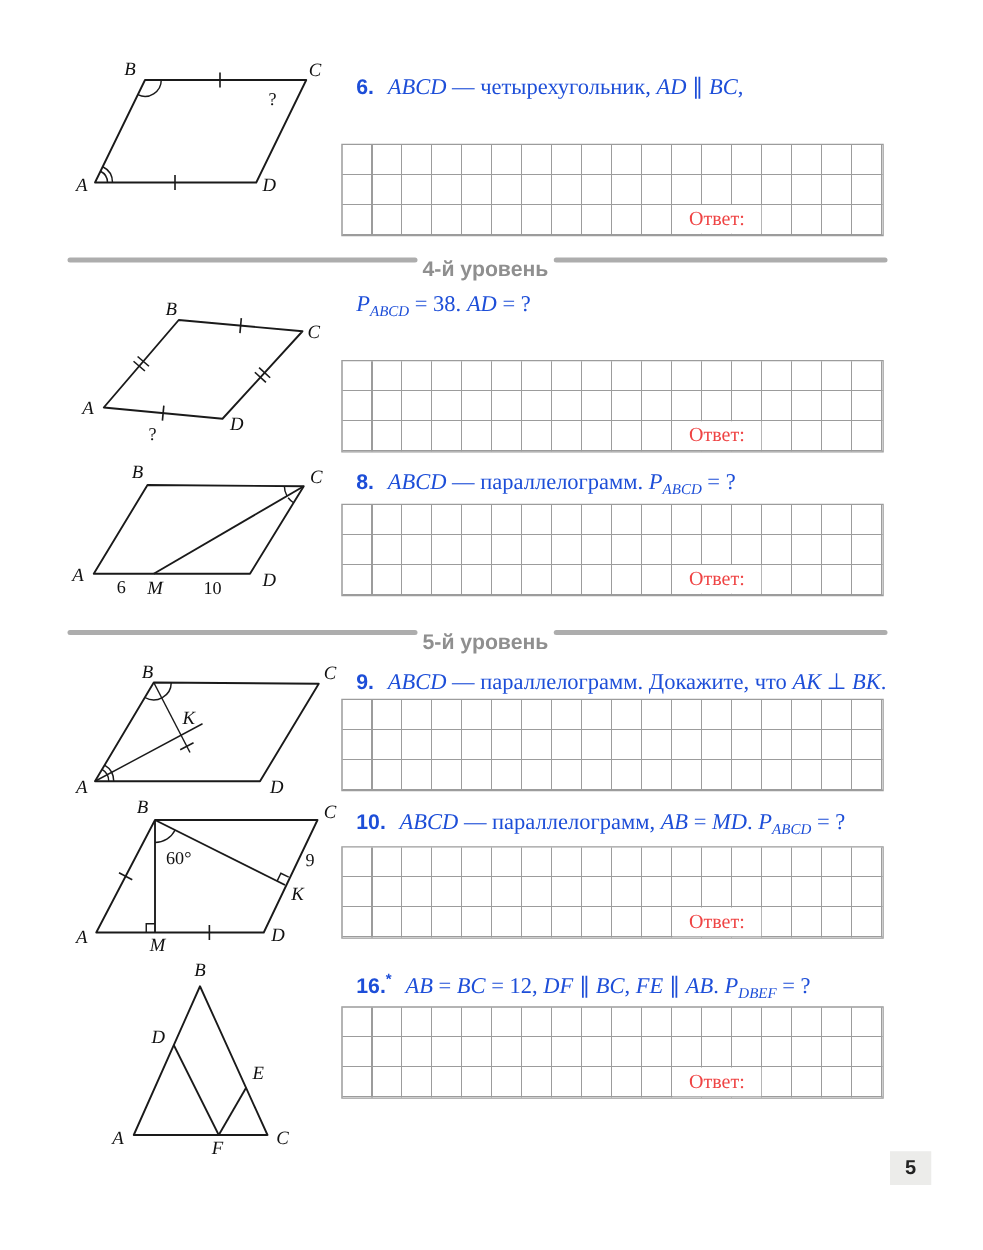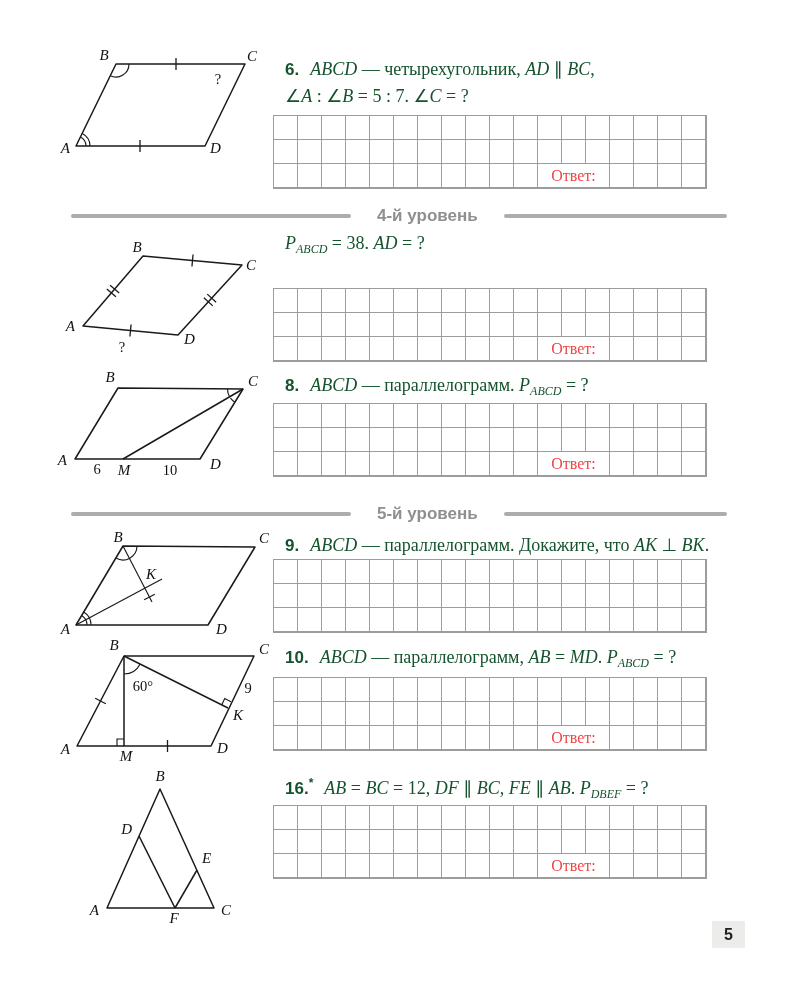--- a/index.html
+++ b/index.html
@@ -1,31 +1,31 @@
 <!DOCTYPE html>
 <html><head>
 <meta charset="utf-8">
 <style>
   html,body{margin:0;padding:0;}
   body{width:786px;height:1000px;background:#fff;position:relative;
        font-family:"Liberation Serif",serif;color:#141414;overflow:hidden;}
-  .ptext{position:absolute;font-size:18px;line-height:26px;white-space:nowrap;color:#14532d;}
+  .ptext{position:absolute;font-size:18px;line-height:26px;white-space:nowrap;color:#1d4ed8;}
   .ptext .num{font-family:"Liberation Sans",sans-serif;font-weight:bold;font-style:normal;
               font-size:17px;margin-right:11px;}
   .ptext .num sup{font-size:12px;}
   .ptext i{font-style:italic;}
   .ptext sub{font-style:italic;font-size:12px;vertical-align:-4px;line-height:0;}
   .agrid{position:absolute;width:432px;height:72px;border:1px solid #9c9c9c;background:#fff;
     background-image:
       repeating-linear-gradient(to right,transparent 0,transparent 23px,#9c9c9c 23px,#9c9c9c 24px),
       repeating-linear-gradient(to bottom,transparent 0,transparent 23px,#9c9c9c 23px,#9c9c9c 24px);}
   .otvet{position:absolute;left:264px;top:48px;width:71px;height:23px;background:#fff;
          font-size:16px;line-height:23px;text-align:center;color:#ef4444;}
-  .divider{position:absolute;left:71px;width:656px;height:20px;display:flex;
-           align-items:center;gap:26px;}
+  .divider{position:absolute;left:54px;width:656px;height:20px;display:flex;
+           gap:4px;}
   .divider .bar{height:4px;background:#adadad;border-radius:2px;}
   .divider .bl{width:280px;}
   .divider .br{flex:1;}
   .divider .dlabel{font-family:"Liberation Sans",sans-serif;font-weight:bold;font-size:17px;
                    color:#8f8f8f;white-space:nowrap;}
   .pagenum{position:absolute;left:712px;top:921px;width:33px;height:27px;background:#ececea;
            font-family:"Liberation Sans",sans-serif;font-weight:bold;font-size:16px;
            line-height:27px;text-align:center;color:#222;}
   svg.diagram{position:absolute;overflow:visible;}
   svg text{font-family:"Liberation Serif",serif;font-size:15px;font-style:italic;fill:#111;}
@@ -46,21 +46,20 @@
   <line class="tick" x1="100" y1="95" x2="100" y2="107"></line>
   <text x="64" y="15" text-anchor="middle">B</text>
   <text x="207" y="16">C</text>
   <text x="30" y="108" text-anchor="end">A</text>
   <text x="170" y="108">D</text>
   <text x="178" y="39" text-anchor="middle" class="up">?</text>
 </svg>
 
 <div class="ptext" style="left:285px;top:56px">
   <div><b class="num">6.</b><span><i>ABCD</i><span> — четырехугольник, </span><i>AD</i><span> ∥ </span><i>BC</i><span>,</span></span></div>
-  <div><span><span>∠</span><i>A</i><span> : ∠</span><i>B</i><span> = 5 : 7. ∠</span><i>C</i><span> = ?</span></span></div>
 </div>
 
 <div class="agrid" style="left:273px;top:115px">
   <div class="otvet">Ответ:</div>
 </div>
 
 <div class="divider" style="top:206px">
   <div class="bar bl"></div>
   <div class="dlabel">4-й уровень</div>
   <div class="bar br"></div>

